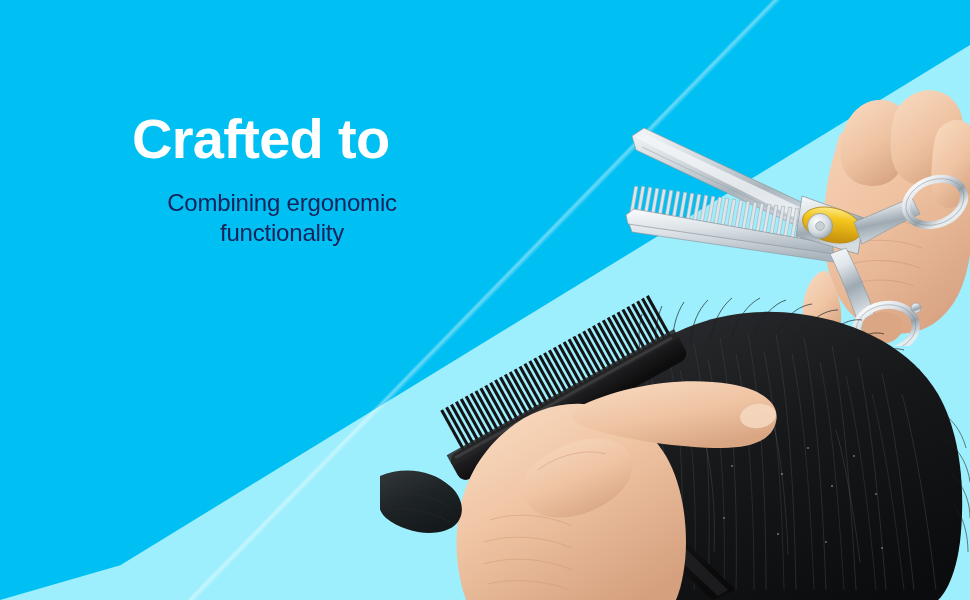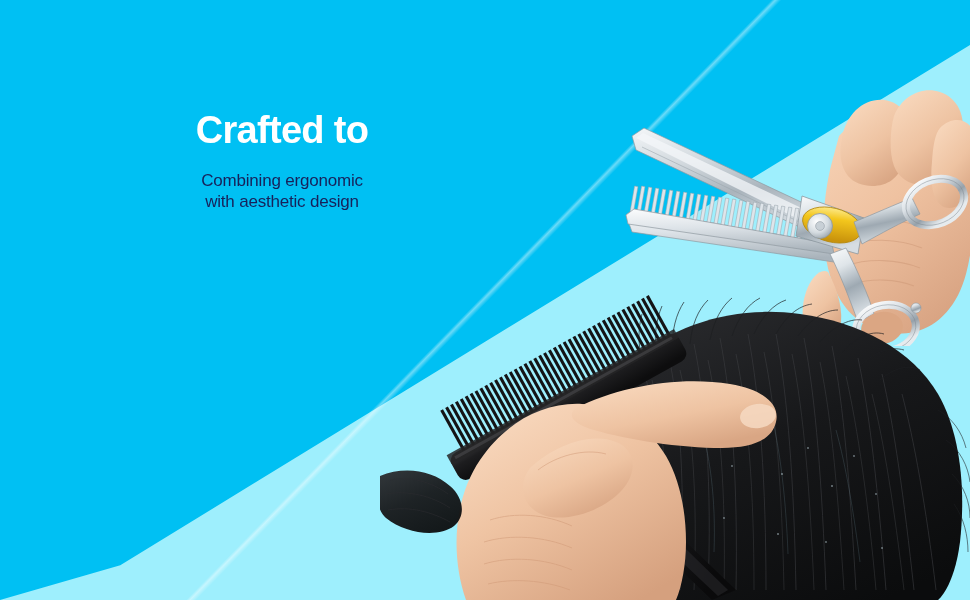--- a/index.html
+++ b/index.html
@@ -19,27 +19,27 @@
   }
   .bg-seam{
     position:absolute;left:0;top:0;width:100%;height:100%;
     pointer-events:none;
     background:linear-gradient(134.3deg, rgba(255,255,255,0) 49.6%, rgba(255,255,255,.42) 49.85%, rgba(255,255,255,0) 50.25%);
   }
 
   
   .copy{position:absolute;left:132px;top:112px;width:300px;}
   .headline{
-    color:#ffffff;font-weight:bold;font-size:38px;line-height:.97;
-    letter-spacing:-0.7px;margin:0;text-align:center;
+    color:#ffffff;font-weight:bold;font-size:56px;line-height:.97;
+    letter-spacing:-0.7px;margin:0;
     font-family:"Liberation Sans", sans-serif;
   }
   .headline .l2{display:block;}
   .subhead{
-    margin:22px 0 0 0;color:#17215a;font-size:17px;line-height:1.22;
+    margin:22px 0 0 0;color:#17215a;font-size:24px;line-height:1.22;
     text-align:center;font-weight:normal;letter-spacing:-0.2px;
   }
   .subhead span{display:block;}
 
   
   .scissors{position:absolute;left:596px;top:76px;width:380px;height:270px;}
   .sv{position:absolute;left:0;top:0;width:380px;height:270px;}
 
   
   .lower{position:absolute;left:380px;top:290px;width:590px;height:310px;}
@@ -397,17 +397,17 @@
       </g>
     </svg>
   </div>
 
   <div class="copy">
     <h1 class="headline">
       <span class="l1">Crafted to</span>
     </h1>
     <p class="subhead">
       <span>Combining ergonomic</span>
-      <span>with aesthetic design</span>
+      <span>functionality</span>
     </p>
   </div>
 
 </div>
 
 </body></html>

